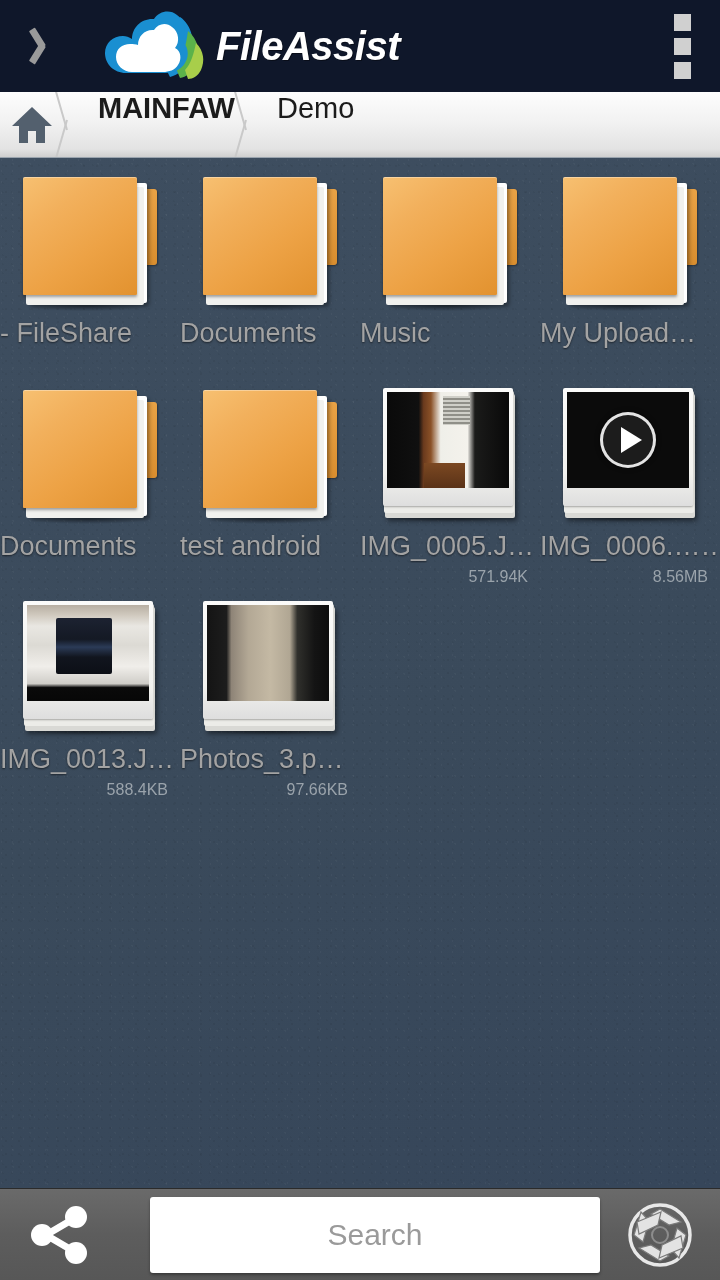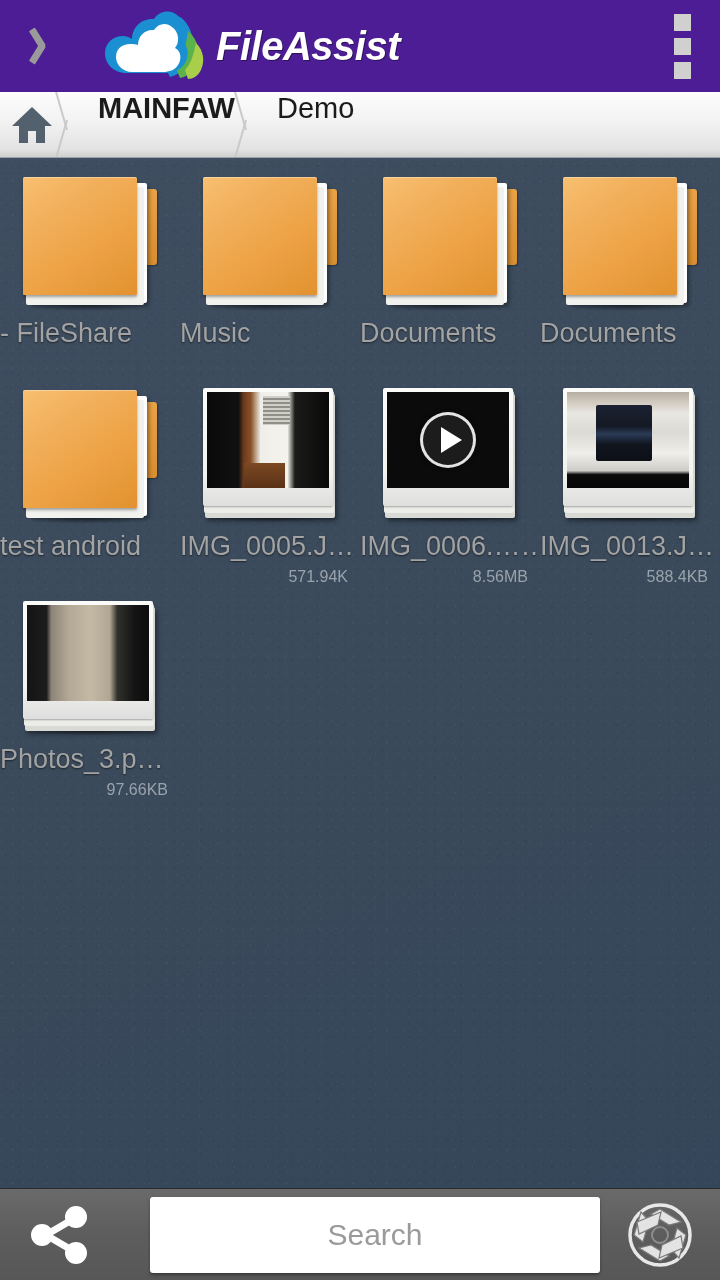--- a/index.html
+++ b/index.html
@@ -9,21 +9,21 @@
     font-family:"Liberation Sans", sans-serif;
     overflow:hidden;
     background:#3b4b5d;
   }
 
   #app { position:relative; width:720px; height:1280px; display:flex; flex-direction:column; }
 
   
   .topbar {
     position:relative; height:92px; flex:0 0 92px;
-    background:#4c1d95;
+    background:#0f172a;
     display:flex; align-items:center;
   }
   .back-btn {
     width:92px; height:92px;
     display:flex; align-items:center; justify-content:center;
     cursor:pointer;
   }
   .chev-left {
     width:20px; height:36px; position:relative;
   }
@@ -302,34 +302,47 @@
         <div class="cell">
           <div class="icon-wrap">
             <div class="folder">
               <div class="shadow"></div>
               <div class="tab"></div>
               <div class="papers"></div>
               <div class="papers2"></div>
               <div class="cover"></div>
             </div>
           </div>
+          <div class="fname">Documents</div>
+          <div class="fsize"></div>
+        </div>
+        <div class="cell">
+          <div class="icon-wrap">
+            <div class="folder">
+              <div class="shadow"></div>
+              <div class="tab"></div>
+              <div class="papers"></div>
+              <div class="papers2"></div>
+              <div class="cover"></div>
+            </div>
+          </div>
           <div class="fname">Music</div>
           <div class="fsize"></div>
         </div>
         <div class="cell">
           <div class="icon-wrap">
             <div class="folder">
               <div class="shadow"></div>
               <div class="tab"></div>
               <div class="papers"></div>
               <div class="papers2"></div>
               <div class="cover"></div>
             </div>
           </div>
-          <div class="fname">Documents</div>
+          <div class="fname">My Upload…</div>
           <div class="fsize"></div>
         </div>
         <div class="cell">
           <div class="icon-wrap">
             <div class="folder">
               <div class="shadow"></div>
               <div class="tab"></div>
               <div class="papers"></div>
               <div class="papers2"></div>
               <div class="cover"></div>

